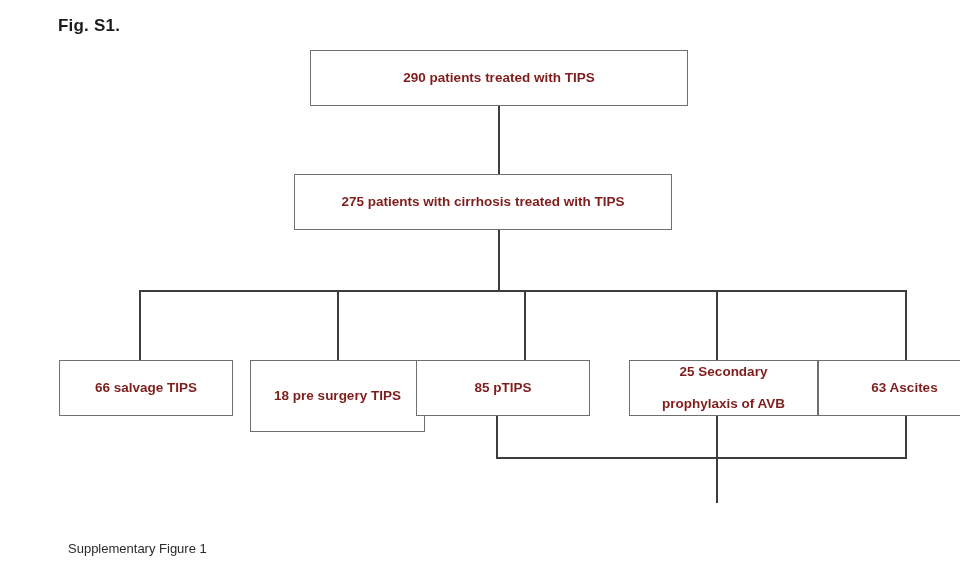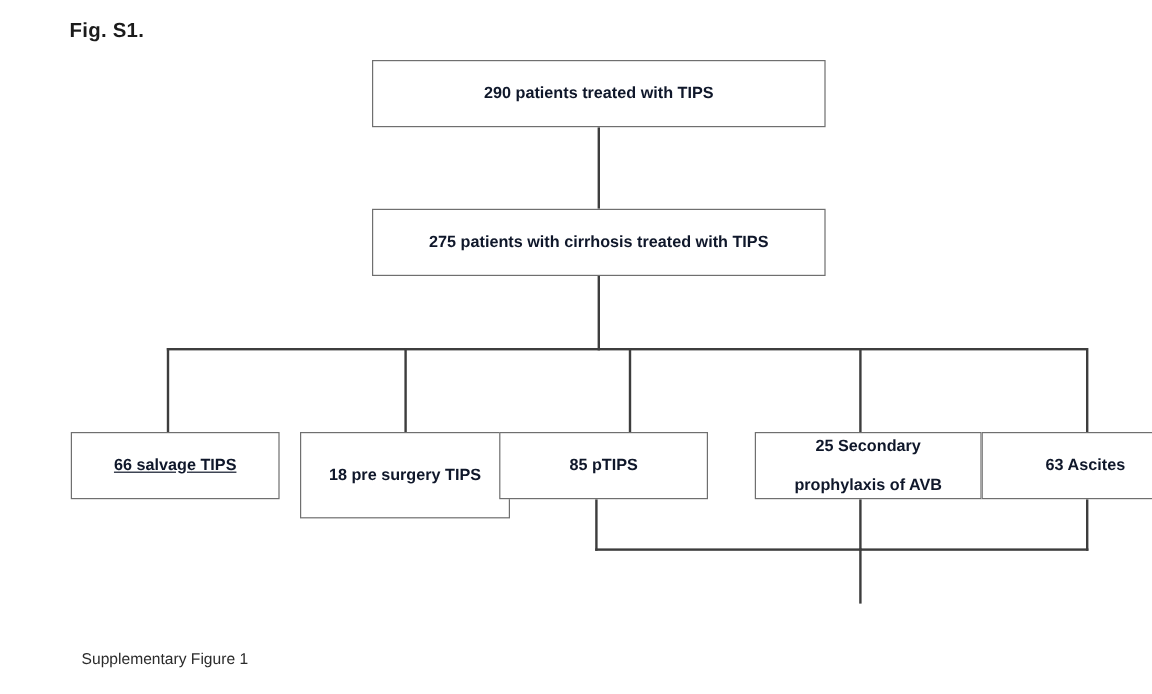--- a/index.html
+++ b/index.html
@@ -45,21 +45,21 @@
     position: absolute;
     box-sizing: border-box;
     background: #ffffff;
     border: 1.4px solid #6f6f6f;
     display: flex;
     align-items: center;
     justify-content: center;
     text-align: center;
     font-size: 13.5px;
     font-weight: bold;
-    color: #0f172a;
+    color: #7f1d1d;
     line-height: 1.25;
     padding: 2px 6px;
     z-index: 3;
   }
   .node.two-line {
     line-height: 1.3;
   }
   
   .conn-v {
     position: absolute;
@@ -78,33 +78,33 @@
 <body>
 
 <div id="canvas">
 
   <div class="fig-title">Fig. S1.</div>
 
   <div class="node" style="left:270px; top:50px; width:378px; height:56px;">290 patients treated with TIPS</div>
 
   <div class="conn-v" style="left:458px; top:106px; height:68px;"></div>
 
-  <div class="node" style="left:270px; top:174px; width:378px; height:56px;">275 patients with cirrhosis treated with TIPS</div>
+  <div class="node" style="left:254px; top:174px; width:378px; height:56px;">275 patients with cirrhosis treated with TIPS</div>
 
   <div class="conn-v" style="left:458px; top:230px; height:62px;"></div>
 
   <div class="conn-h" style="left:99px; top:290px; width:767px;"></div>
 
   <div class="conn-v" style="left:99px;  top:290px; height:70px;"></div>
   <div class="conn-v" style="left:297px; top:290px; height:70px;"></div>
   <div class="conn-v" style="left:484px; top:290px; height:70px;"></div>
   <div class="conn-v" style="left:676px; top:290px; height:70px;"></div>
   <div class="conn-v" style="left:865px; top:290px; height:70px;"></div>
 
-  <div class="node" style="left:19px; top:360px; width:174px; height:56px;text-decoration:underline;">66 salvage TIPS</div>
+  <div class="node" style="left:19px; top:360px; width:174px; height:56px;">66 salvage TIPS</div>
 
   <div class="node" style="left:210px; top:360px; width:175px; height:72px;">18 pre surgery TIPS</div>
 
   <div class="node" style="left:376px; top:360px; width:174px; height:56px;">85 pTIPS</div>
 
   <div class="node two-line" style="left:589px; top:360px; width:189px; height:56px; flex-direction:column;justify-content:space-between;">
     <span>25 Secondary</span>
     <span>prophylaxis of AVB</span>
   </div>
 

